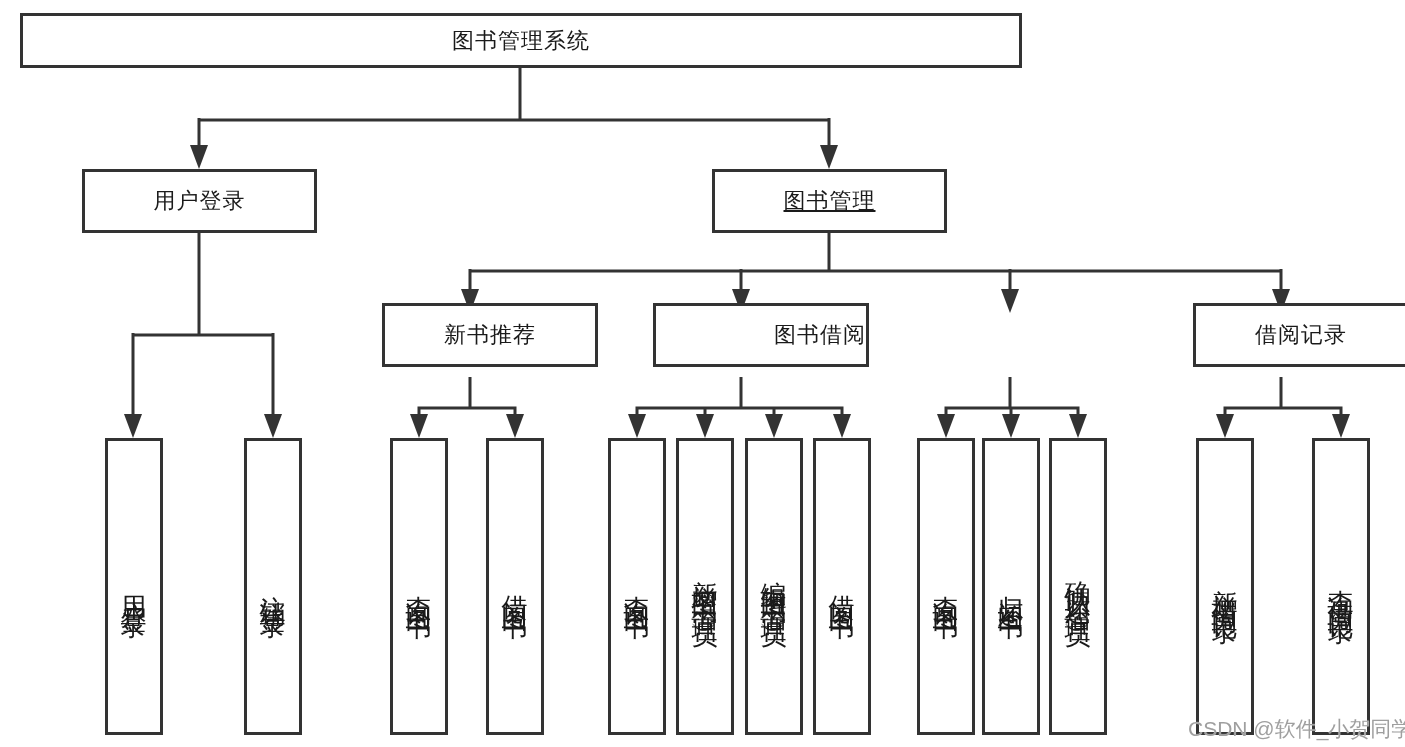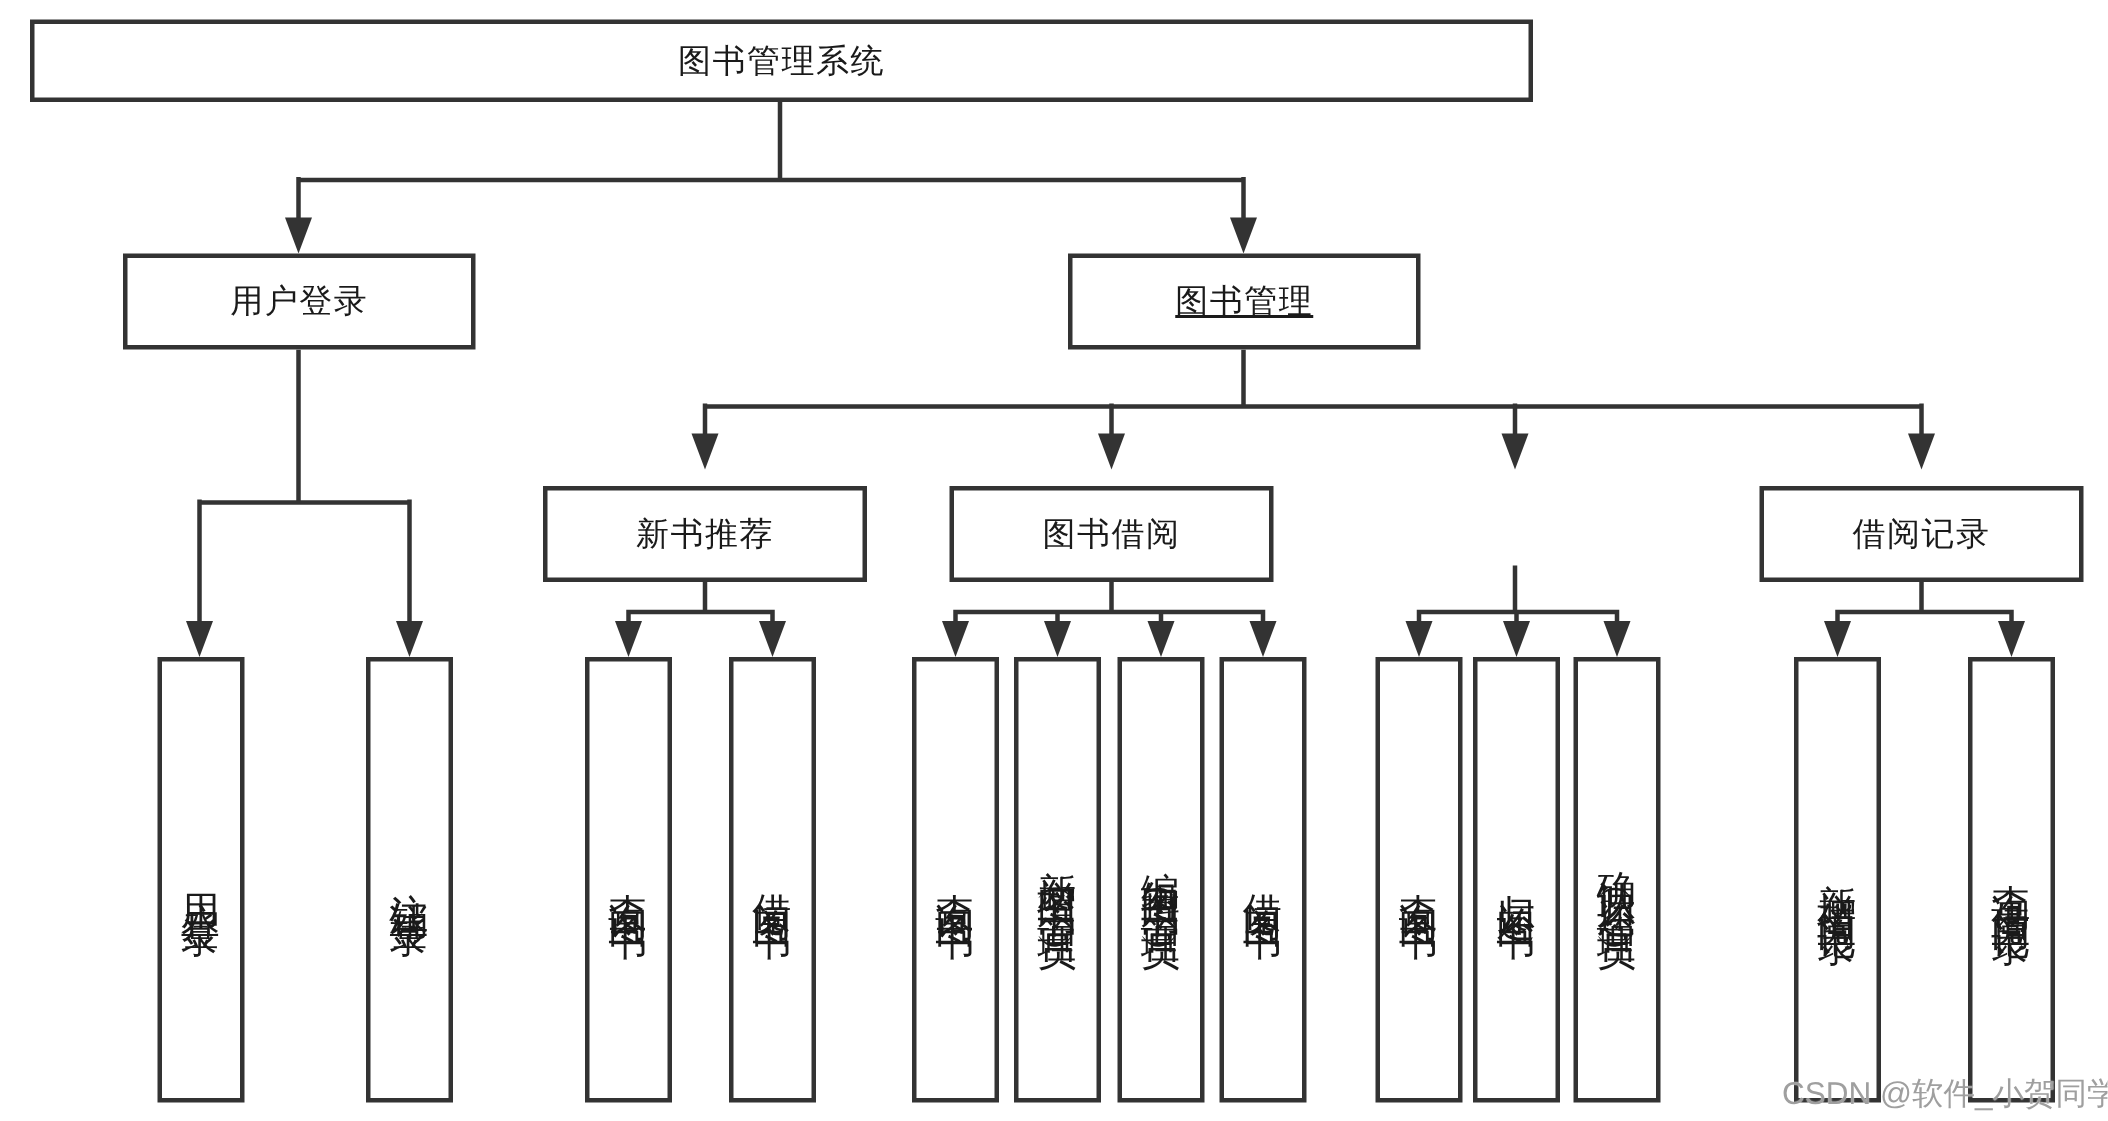--- a/index.html
+++ b/index.html
@@ -34,23 +34,23 @@
     align-items: center;
     justify-content: center;
     font-size: 22px;
     letter-spacing: 1px;
     white-space: nowrap;
   }
   .node.root  { left: 20px;  top: 13px;  width: 1002px; height: 55px; }
   .node.lvl2  { top: 169px; height: 64px; width: 235px; }
   .node.lvl2.a { left: 82px; }
   .node.lvl2.b { left: 712px; text-decoration: underline; }
-  .node.lvl3  { top: 324px; height: 64px; width: 216px; }
+  .node.lvl3  { top: 303px; height: 64px; width: 216px; margin-left: 20px; }
   .node.lvl3.c0 { left: 362px; }
-  .node.lvl3.c1 { left: 633px; }
+  .node.lvl3.c1 { left: 633px; justify-content: flex-end; }
   .node.lvl3.c2 { left: 902px; }
   .node.lvl3.c3 { left: 1173px; align-items: center; }
   .leaf {
     position: absolute;
     top: 438px;
     width: 58px;
     height: 297px;
     box-sizing: border-box;
     border: 3px solid #333333;
     background: #ffffff;

